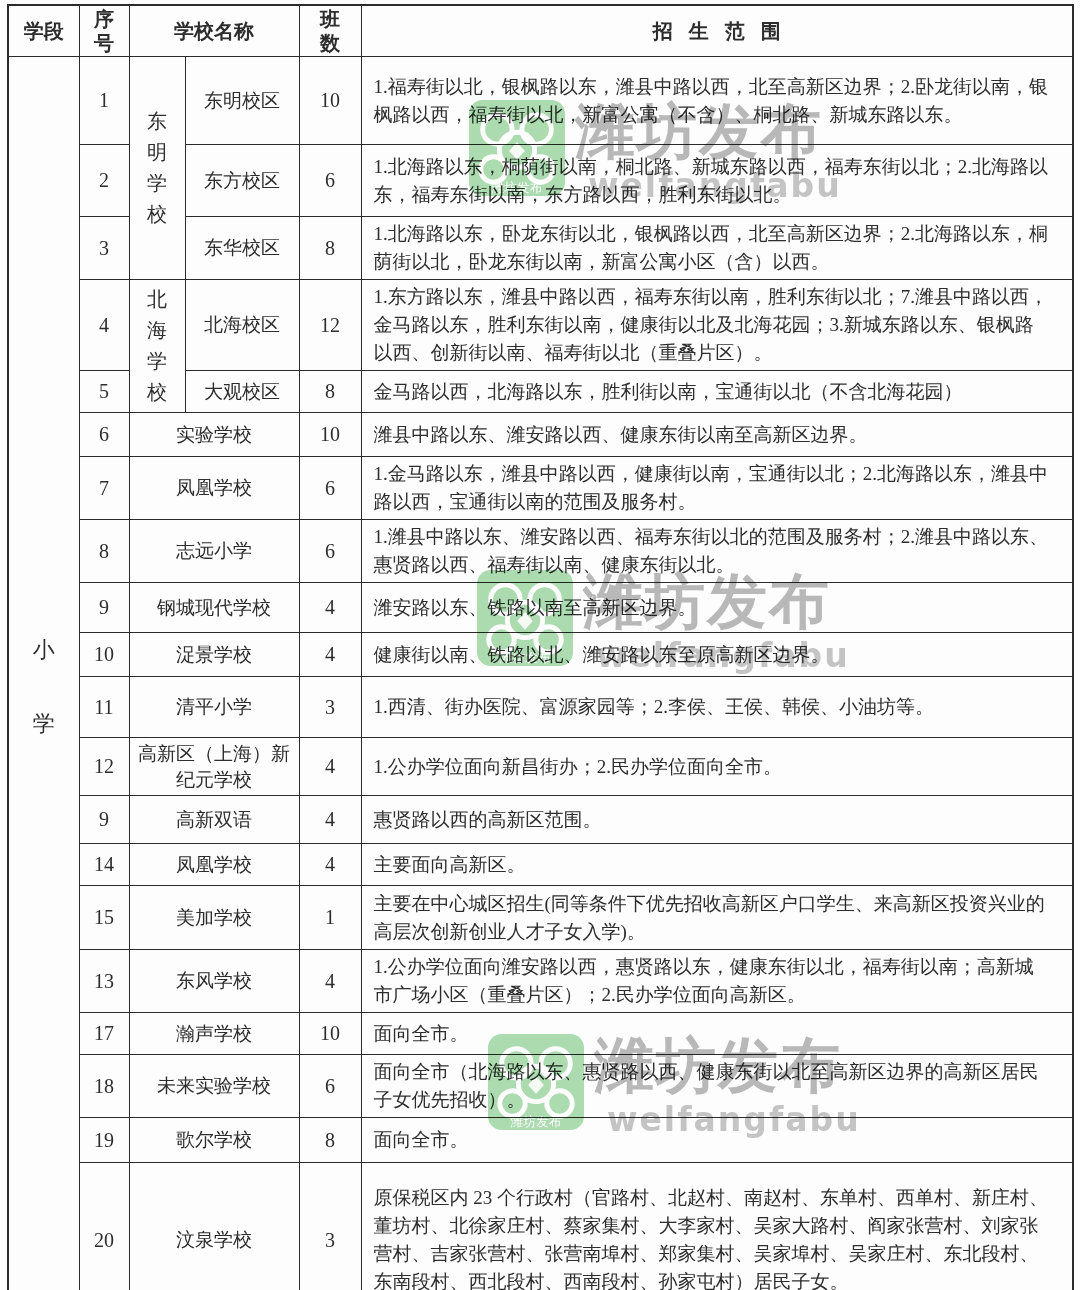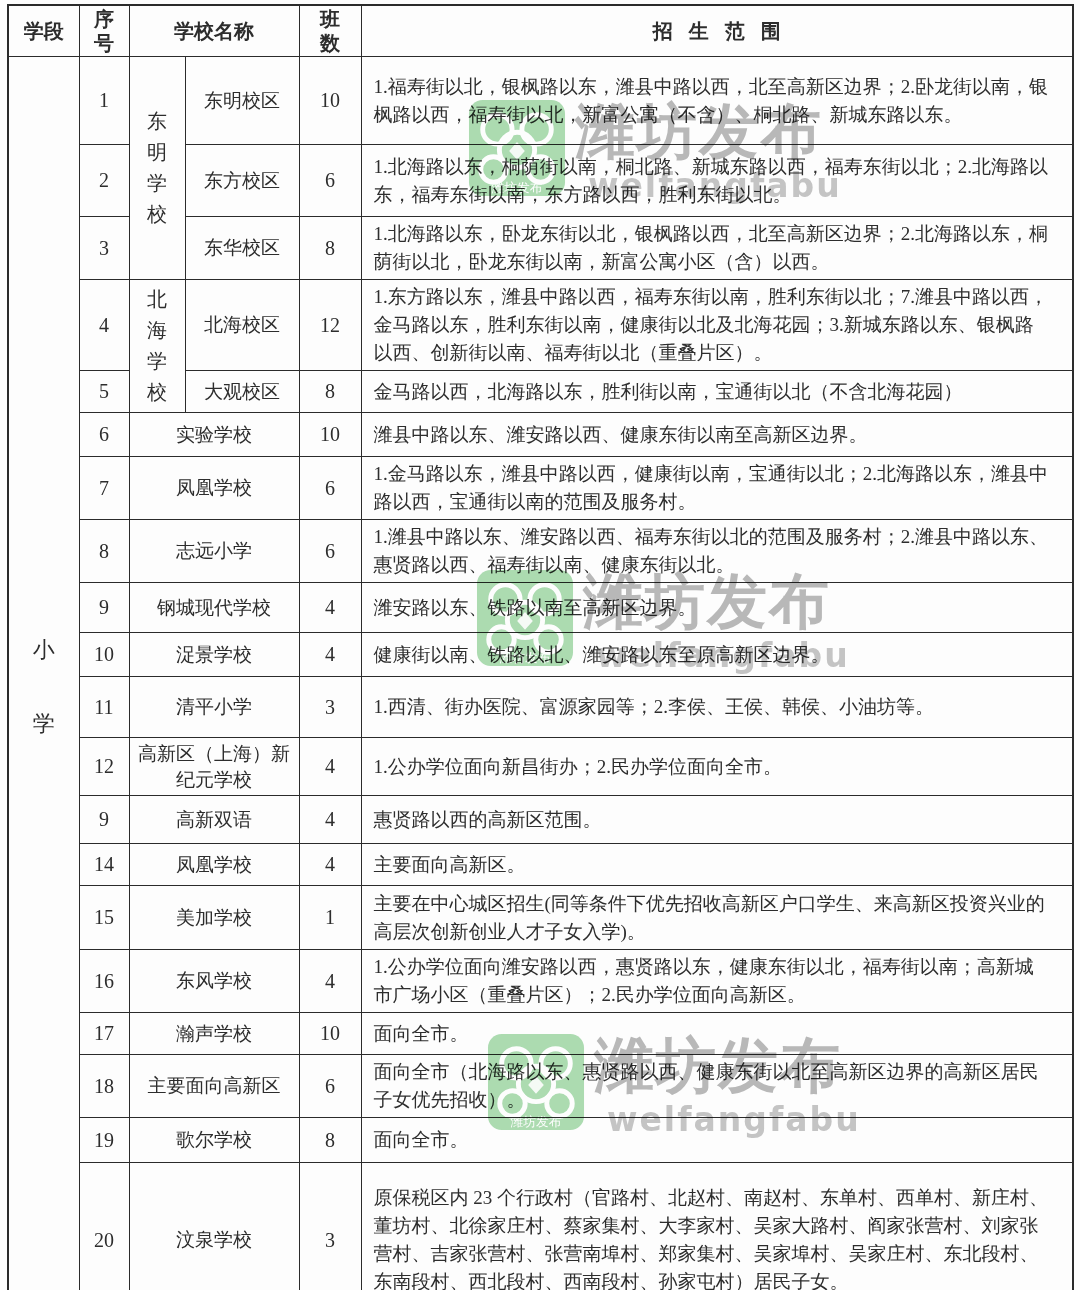--- a/index.html
+++ b/index.html
@@ -222,34 +222,34 @@
           <td class="c-classes">4</td>
           <td class="c-range">主要面向高新区。</td>
         </tr>
         <tr style="height: 64px;">
           <td class="c-no">15</td>
           <td class="c-name" colspan="2">美加学校</td>
           <td class="c-classes">1</td>
           <td class="c-range">主要在中心城区招生(同等条件下优先招收高新区户口学生、来高新区投资兴业的高层次创新创业人才子女入学)。</td>
         </tr>
         <tr style="height: 57px;">
-          <td class="c-no">16</td>
+          <td class="c-no">13</td>
           <td class="c-name" colspan="2">东风学校</td>
           <td class="c-classes">4</td>
           <td class="c-range">1.公办学位面向潍安路以西，惠贤路以东，健康东街以北，福寿街以南；高新城市广场小区（重叠片区）；2.民办学位面向高新区。</td>
         </tr>
         <tr style="height: 42px;">
           <td class="c-no">17</td>
           <td class="c-name" colspan="2">瀚声学校</td>
           <td class="c-classes">10</td>
           <td class="c-range">面向全市。</td>
         </tr>
         <tr style="height: 62px;">
           <td class="c-no">18</td>
-          <td class="c-name" colspan="2">主要面向高新区</td>
+          <td class="c-name" colspan="2">未来实验学校</td>
           <td class="c-classes">6</td>
           <td class="c-range">面向全市（北海路以东、惠贤路以西、健康东街以北至高新区边界的高新区居民子女优先招收）。</td>
         </tr>
         <tr style="height: 45px;">
           <td class="c-no">19</td>
           <td class="c-name" colspan="2">歌尔学校</td>
           <td class="c-classes">8</td>
           <td class="c-range">面向全市。</td>
         </tr>
         <tr style="height: 156px;">

